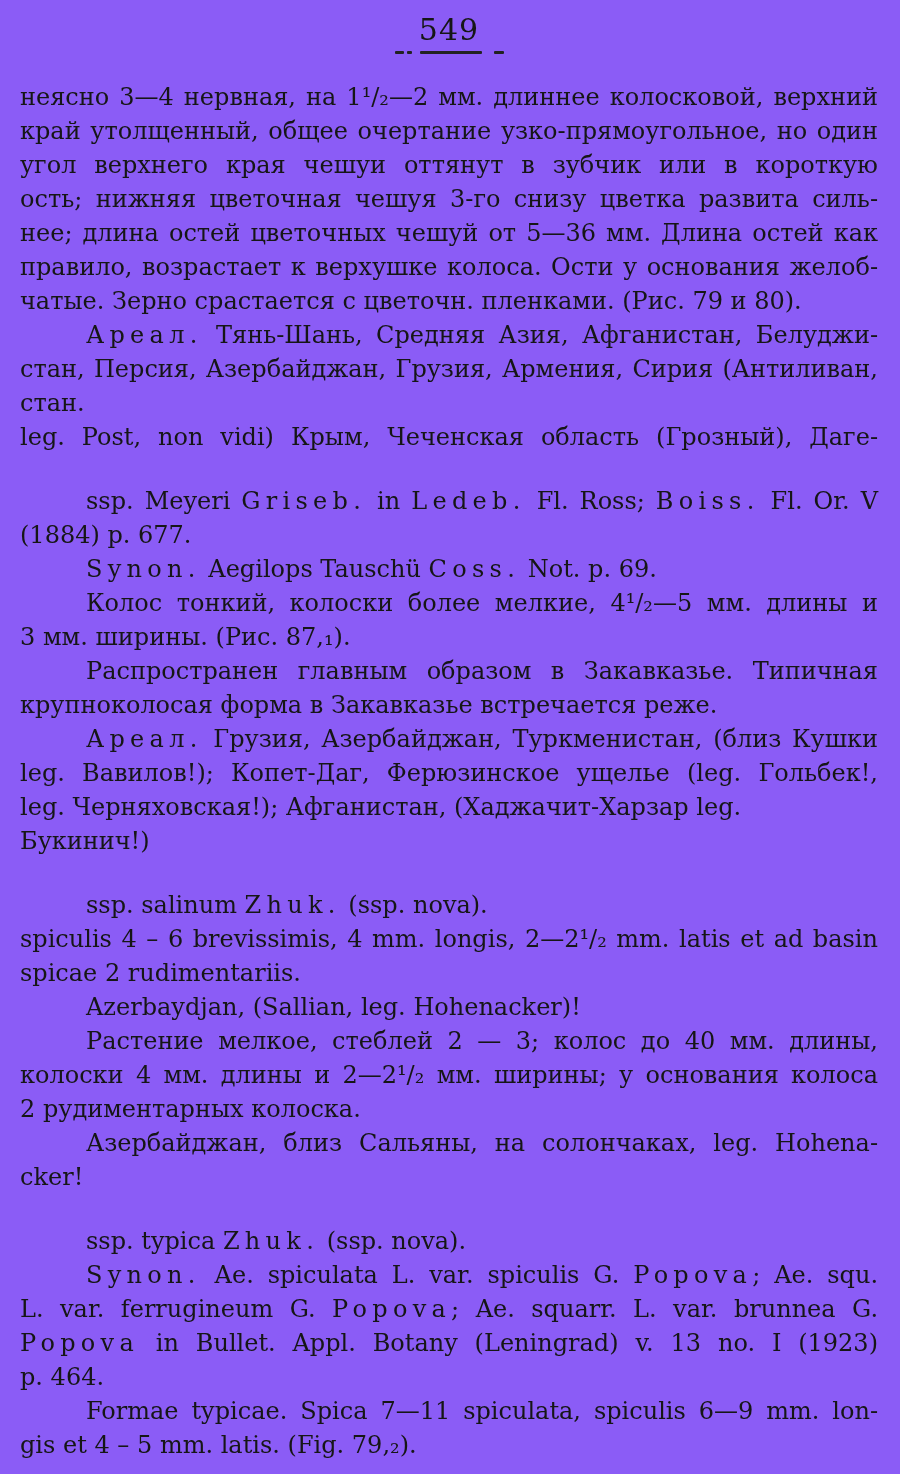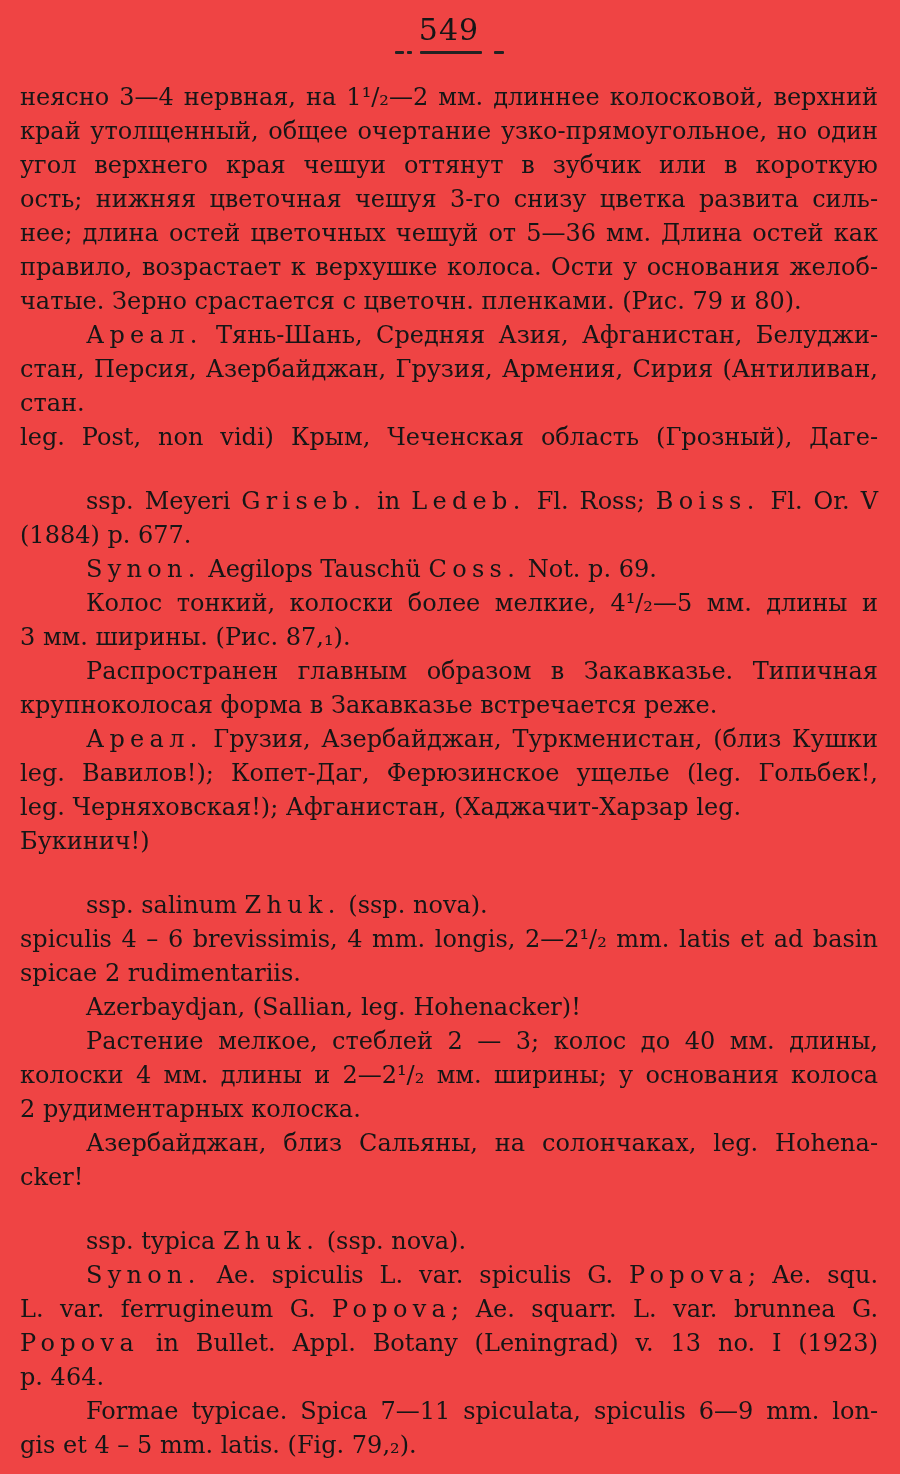--- a/index.html
+++ b/index.html
@@ -1,20 +1,20 @@
 <!DOCTYPE html>
 <html><head>
 <meta charset="utf-8">
 <style>
   html,body{margin:0;padding:0;background:#777;}
   .page{
     position:relative;
     width:900px;height:1474px;
     margin:0 auto;
-    background:#ef4444;
+    background:#8b5cf6;
     color:#161616;
     font-family:"DejaVu Serif","Liberation Serif",serif;
     font-size:24px;
     line-height:34px;
     box-sizing:border-box;
     padding:12px 22px 14px 20px;
     overflow:hidden;
   }
   .pagenum{
     text-align:center;
@@ -107,21 +107,21 @@
         <div class="line"><span class="n">2 рудиментарных колоска.</span></div>
       </div>
       <div class="para">
         <div class="line j ind"><span class="n">Азербайджан, близ Сальяны, на солончаках, leg. Hohena-</span></div>
         <div class="line"><span class="n">cker!</span></div>
       </div>
       <div class="para gap">
         <div class="line ind"><span class="n">ssp. </span><span class="i">typica</span><span class="n"> </span><span class="sp">Zhuk.</span><span class="n"> (ssp. nova).</span></div>
       </div>
       <div class="para">
-        <div class="line j ind"><span class="sp">Synon.</span><span class="n"> </span><span class="i">Ae. spiculis</span><span class="n"> L. var. </span><span class="i">spiculis</span><span class="n"> G. </span><span class="sp">Popova</span><span class="n">; </span><span class="i">Ae. squ.</span></div>
+        <div class="line j ind"><span class="sp">Synon.</span><span class="n"> </span><span class="i">Ae. spiculata</span><span class="n"> L. var. </span><span class="i">spiculis</span><span class="n"> G. </span><span class="sp">Popova</span><span class="n">; </span><span class="i">Ae. squ.</span></div>
         <div class="line j"><span class="n">L. var. </span><span class="i">ferrugineum</span><span class="n"> G. </span><span class="sp">Popova</span><span class="n">; </span><span class="i">Ae. squarr.</span><span class="n"> L. var. </span><span class="i">brunnea</span><span class="n"> G.</span></div>
         <div class="line j"><span class="sp">Popova</span><span class="n"> in Bullet. Appl. Botany (Leningrad) v. 13 no. I (1923)</span></div>
         <div class="line"><span class="n">p. 464.</span></div>
       </div>
       <div class="para">
         <div class="line j ind"><span class="n">Formae typicae. Spica 7—11 spiculata, spiculis 6—9 mm. lon-</span></div>
         <div class="line"><span class="n">gis et 4 – 5 mm. latis. (Fig. 79,₂).</span></div>
       </div>
     </div>
 </div>

